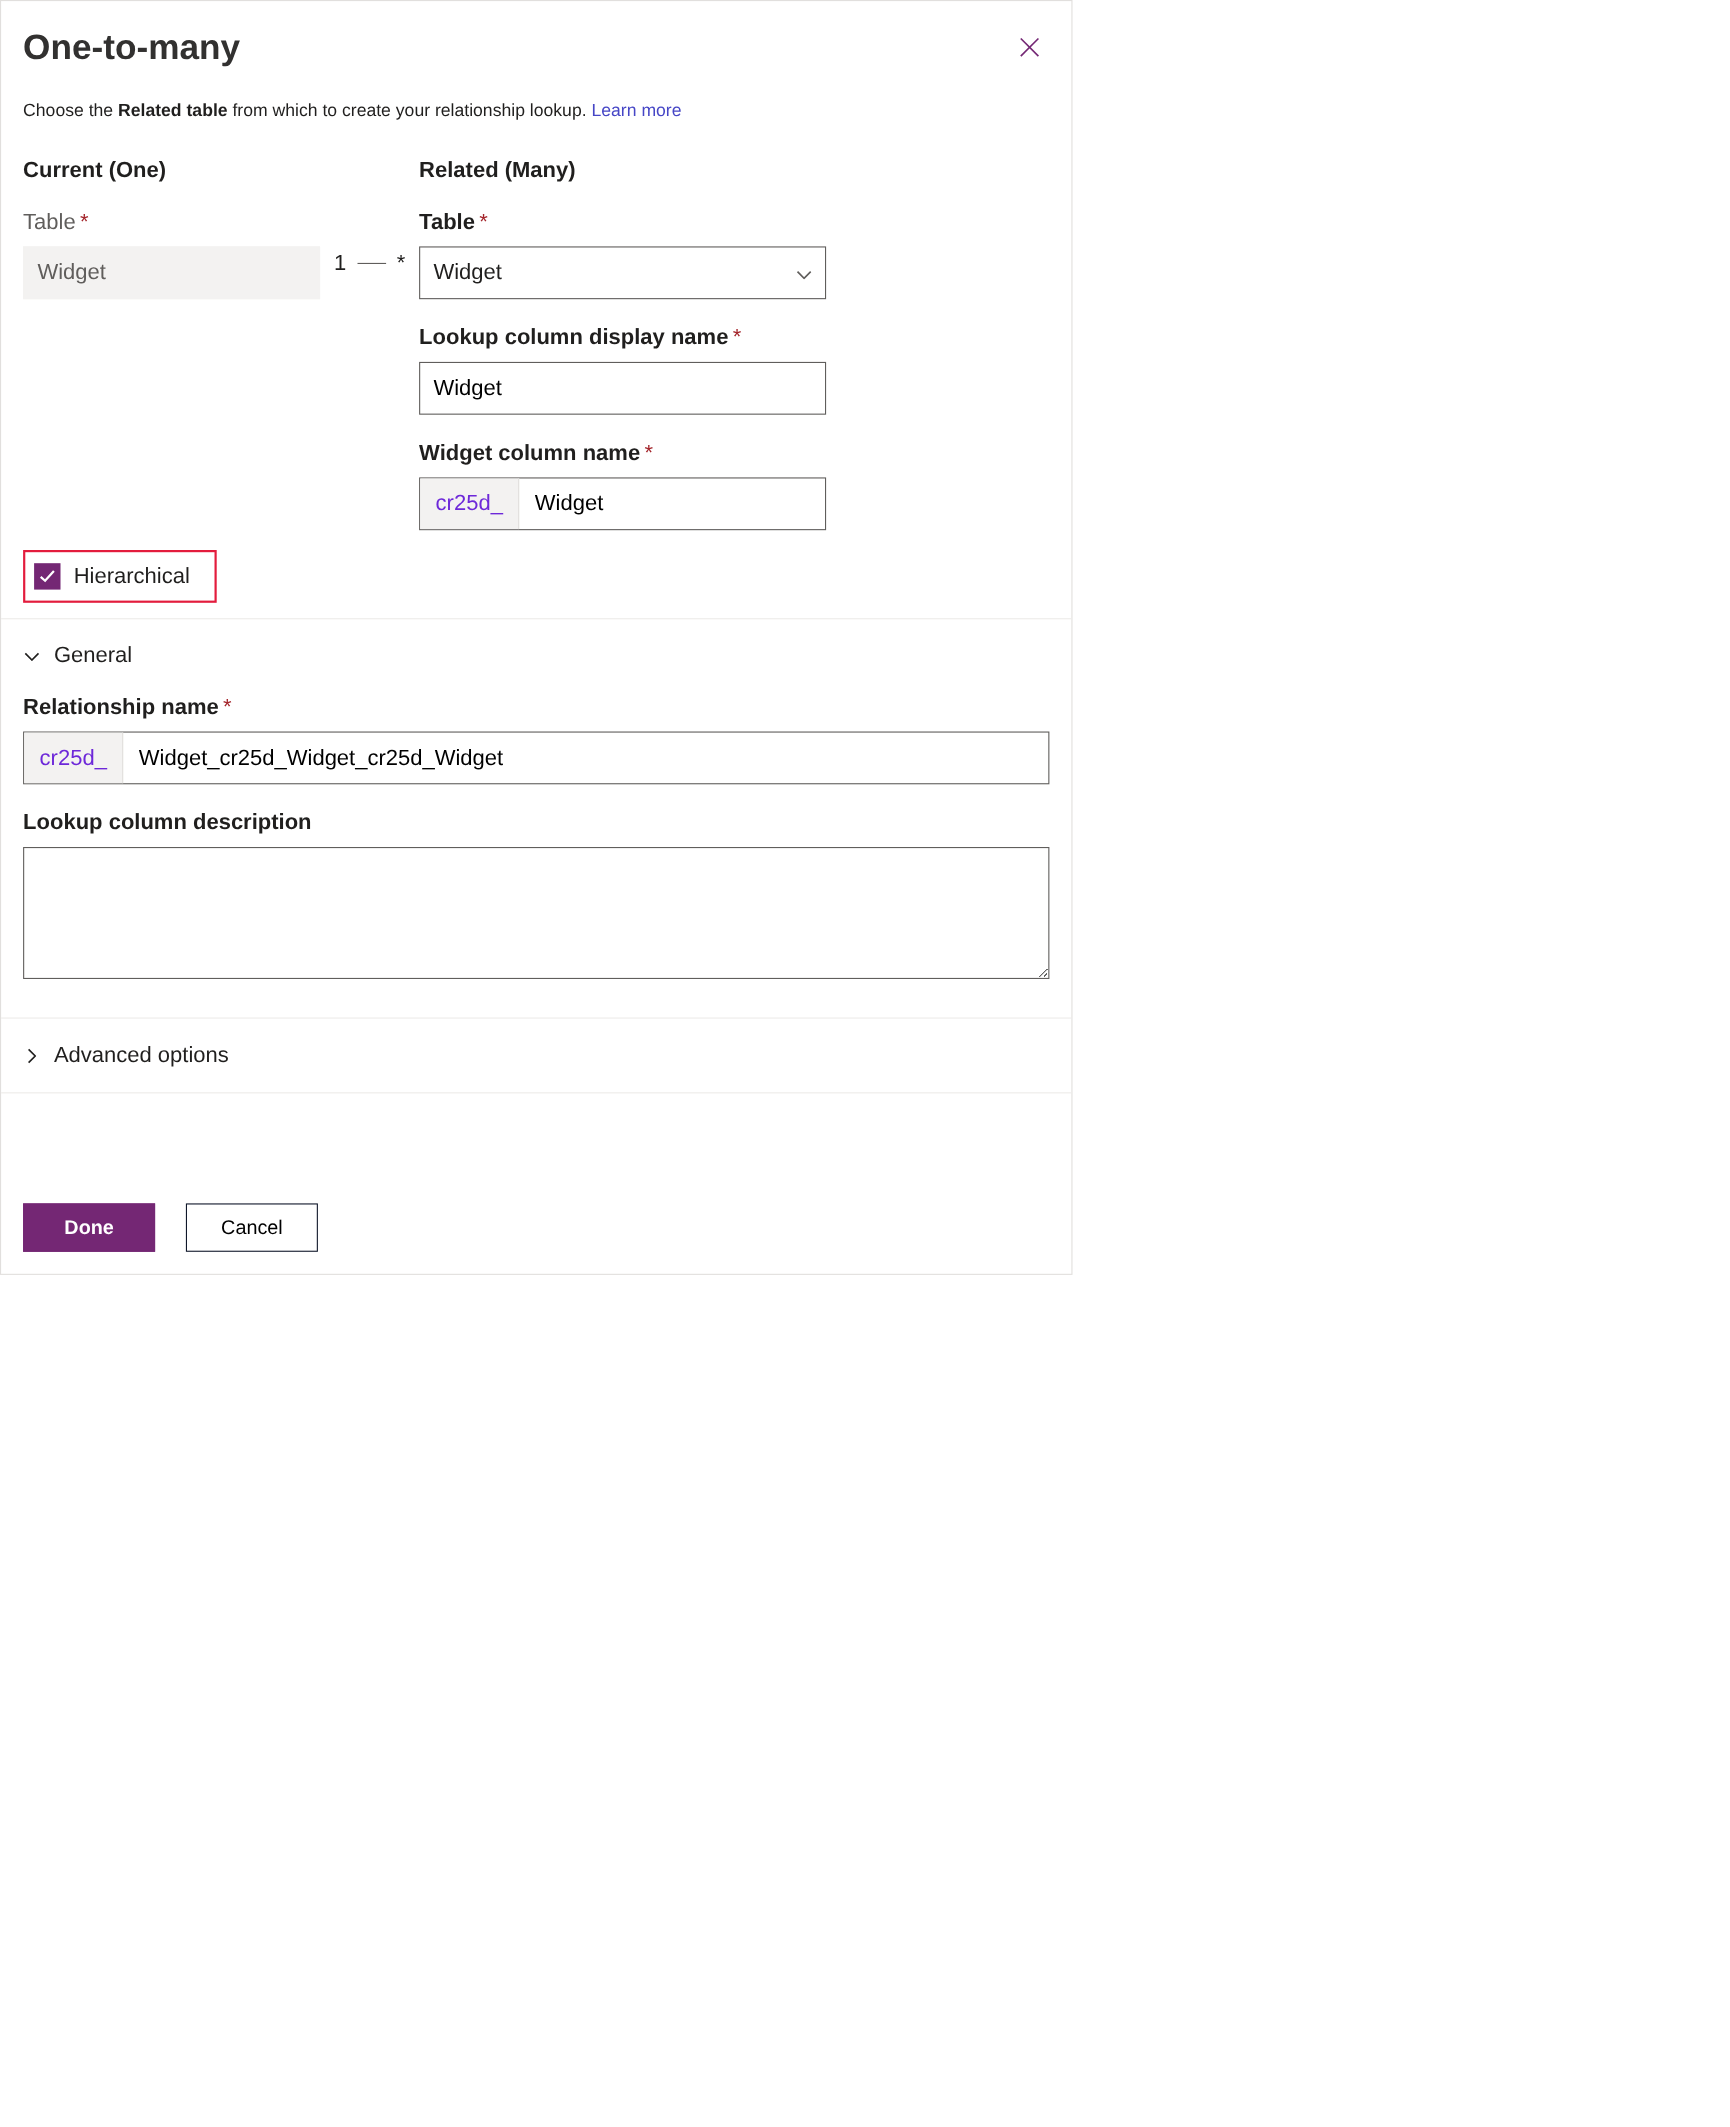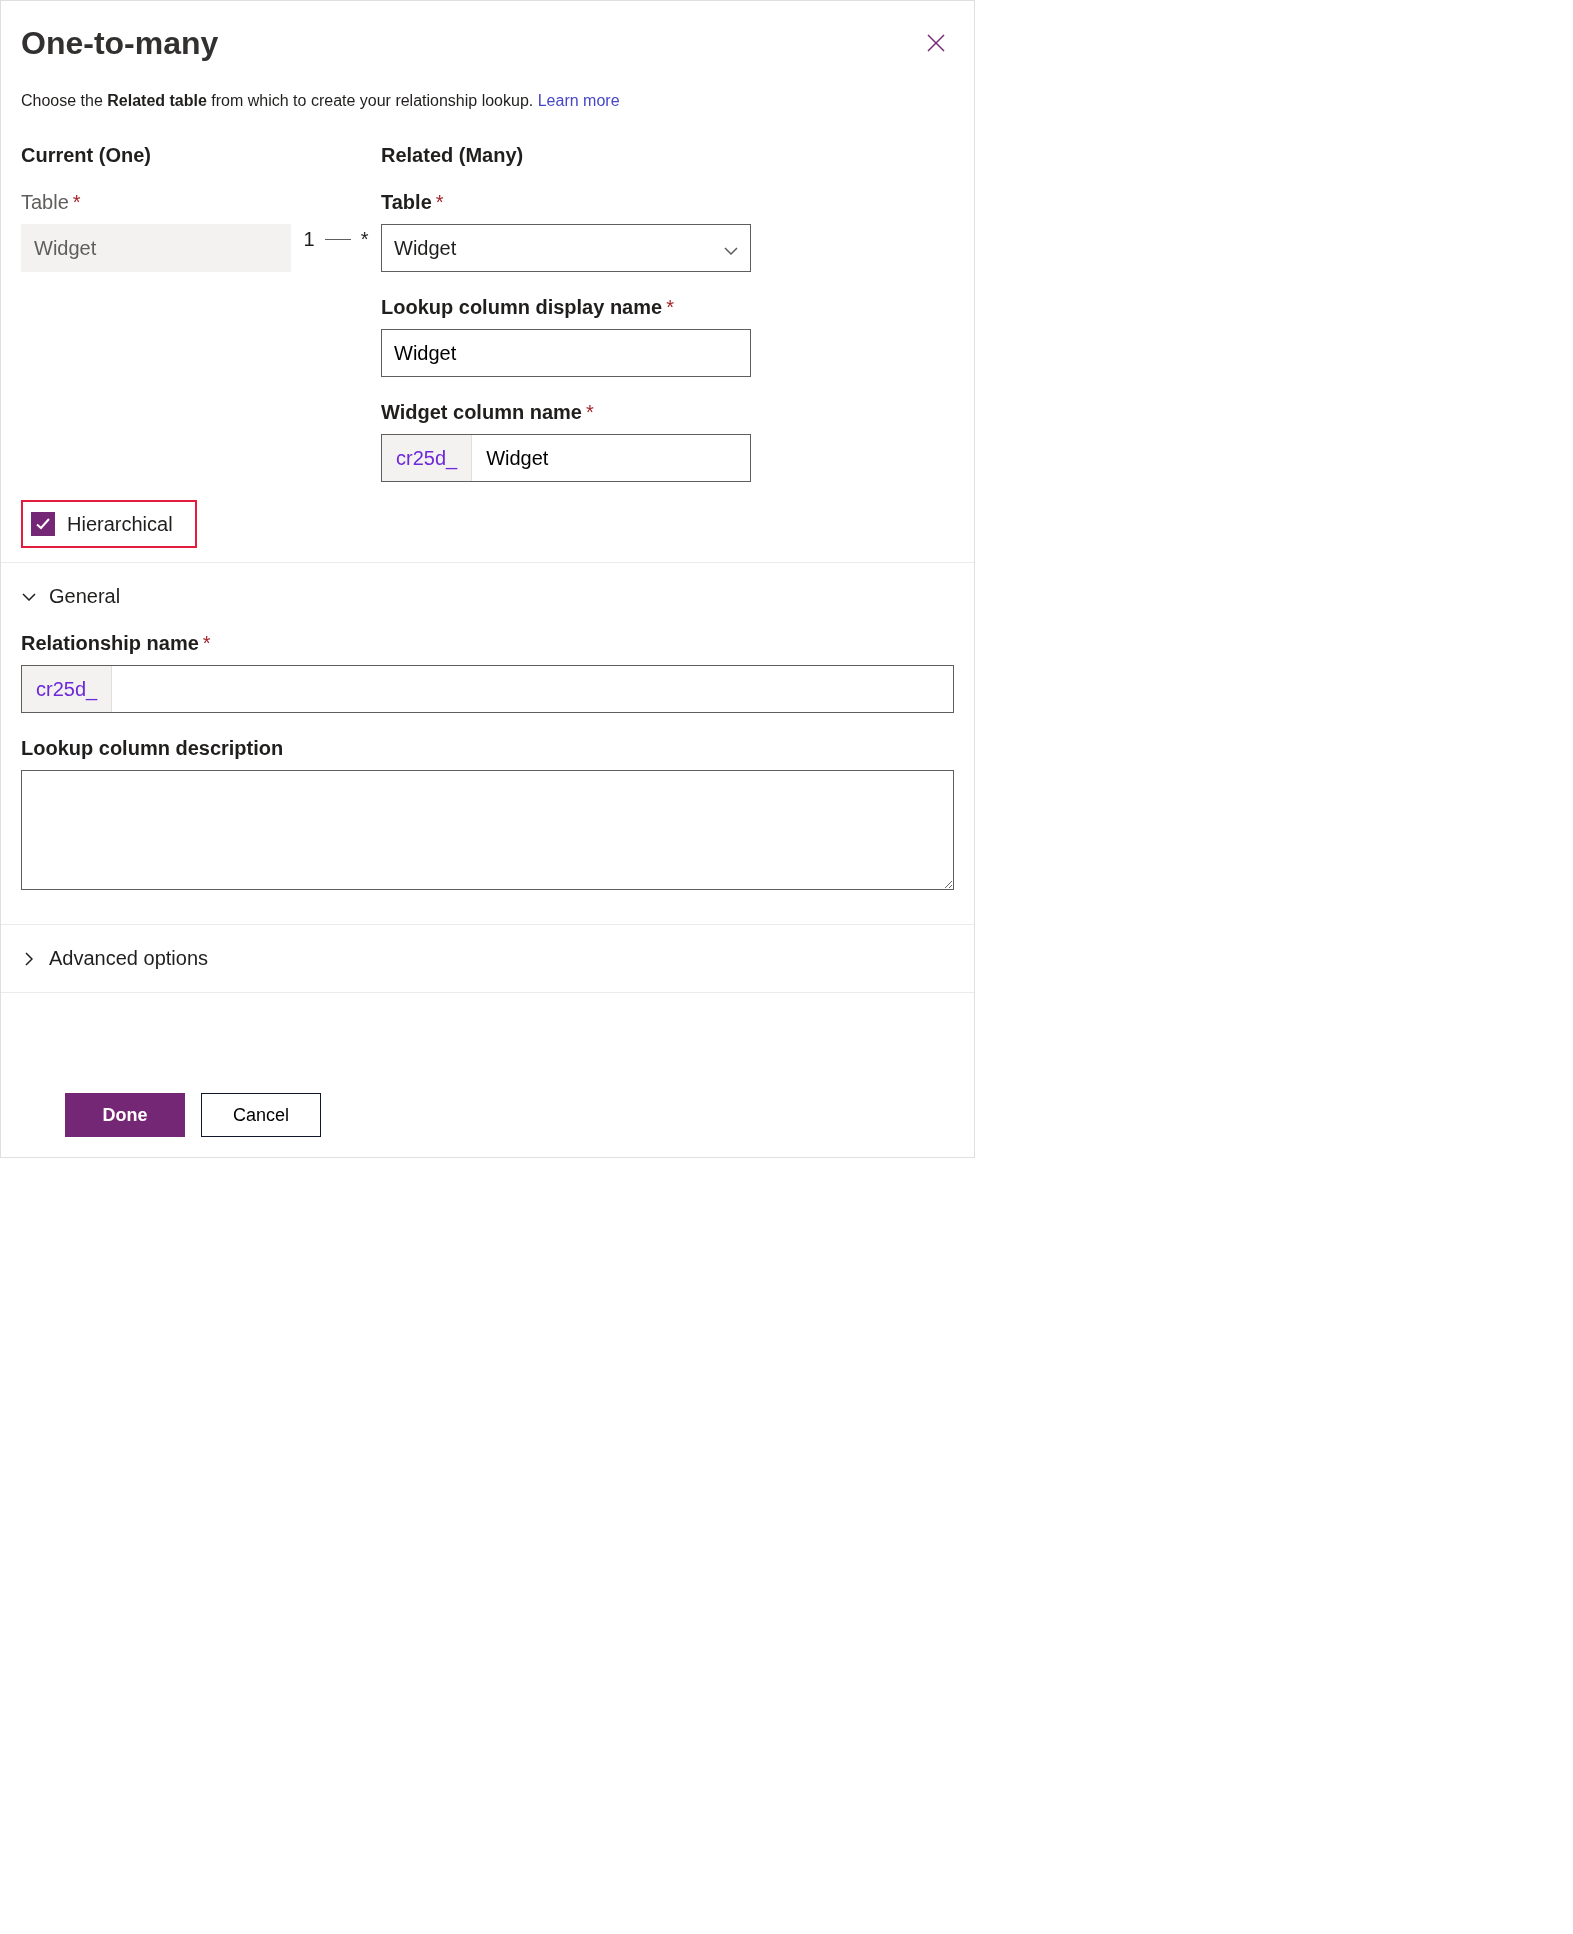--- a/index.html
+++ b/index.html
@@ -168,22 +168,21 @@
       min-height: 120px;
       border: 1px solid #605e5c;
       font-size: 20px;
       padding: 10px 12px;
       font-family: inherit;
       resize: both;
     }
     .footer {
       margin-top: 100px;
       display: flex;
-      gap: 16px;
-      margin-left: 44px;
+      gap: 28px;
     }
     .btn {
       height: 44px;
       min-width: 120px;
       padding: 0 24px;
       font-size: 18px;
       font-family: inherit;
       cursor: pointer;
       border: 1px solid #0f172a;
       background: #fff;
@@ -268,20 +267,21 @@
       <svg width="14" height="8" viewBox="0 0 14 8">
           <polyline points="1,1 7,7 13,1" fill="none" stroke="currentColor" stroke-width="1.5"></polyline>
         </svg>
     </span>
     <span>General</span>
   </button>
 
   <span class="field-label"><span>Relationship name</span><span class="required-star">*</span></span>
   <div class="prefix-input full-width-input">
     <span class="prefix">cr25d_</span>
+    <input class="prefix-value" type="text" value="Widget_cr25d_Widget_cr25d_Widget" style="">
   </div>
 
   <span class="field-label">Lookup column description</span>
   <textarea class="textarea" style=""></textarea>
 
   <div class="divider" style="margin-top:30px;"></div>
 
   <button class="expander">
     <span class="expander-icon">
       <svg width="8" height="14" viewBox="0 0 8 14">

